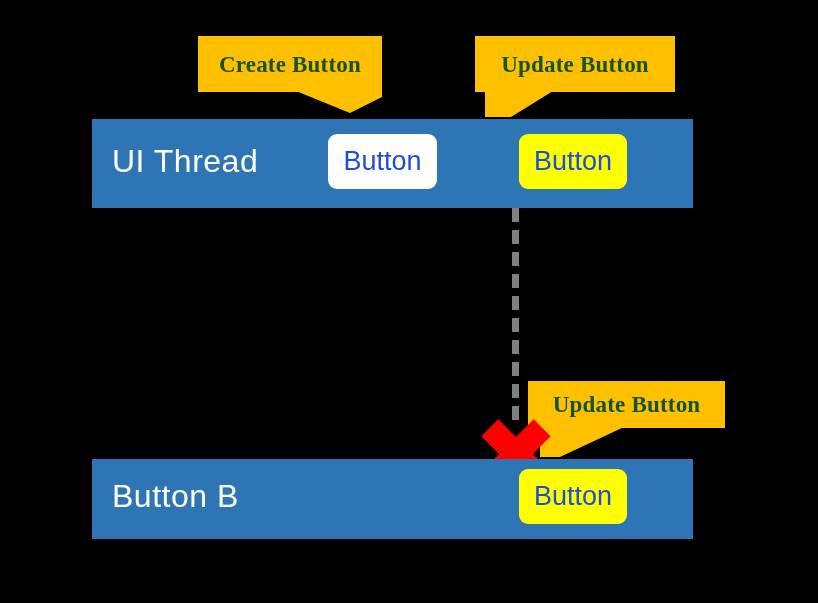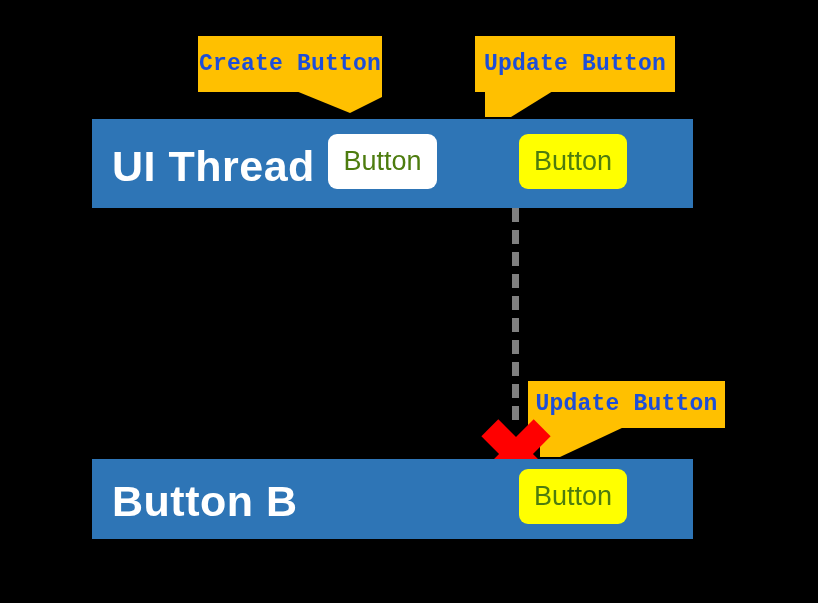--- a/index.html
+++ b/index.html
@@ -19,56 +19,56 @@
   
   .lane {
     position: absolute;
     background: #2E75B6;
     box-sizing: border-box;
   }
   .lane-label {
     position: absolute;
     color: #FFFFFF;
     font-family: "Liberation Sans", sans-serif;
-    font-weight: bold;
-    font-size: 43px;
+    font-weight: normal;
+    font-size: 32px;
     letter-spacing: 0.5px;
     white-space: nowrap;
     line-height: 1;
   }
 
   
   .ui-button {
     position: absolute;
     box-sizing: border-box;
     border-radius: 9px;
     display: flex;
     align-items: center;
     justify-content: center;
-    color: #4d7c0f;
+    color: #1d4ed8;
     font-family: "Liberation Sans", sans-serif;
     font-size: 27px;
     font-weight: normal;
     line-height: 1;
   }
   .btn-white { background: #FFFFFF; }
   .btn-yellow { background: #FFFF00; }
 
   
   .callout {
     position: absolute;
     background: #FFC000;
     display: flex;
     align-items: center;
     justify-content: center;
     box-sizing: border-box;
   }
   .callout-text {
-    color: #1d4ed8;
-    font-family: Liberation Mono, monospace;
+    color: #14532d;
+    font-family: Liberation Serif, serif;
     font-weight: bold;
     font-size: 23px;
     white-space: nowrap;
     line-height: 1;
     letter-spacing: 0.2px;
   }
   .callout-tail {
     position: absolute;
     width: 0;
     height: 0;

